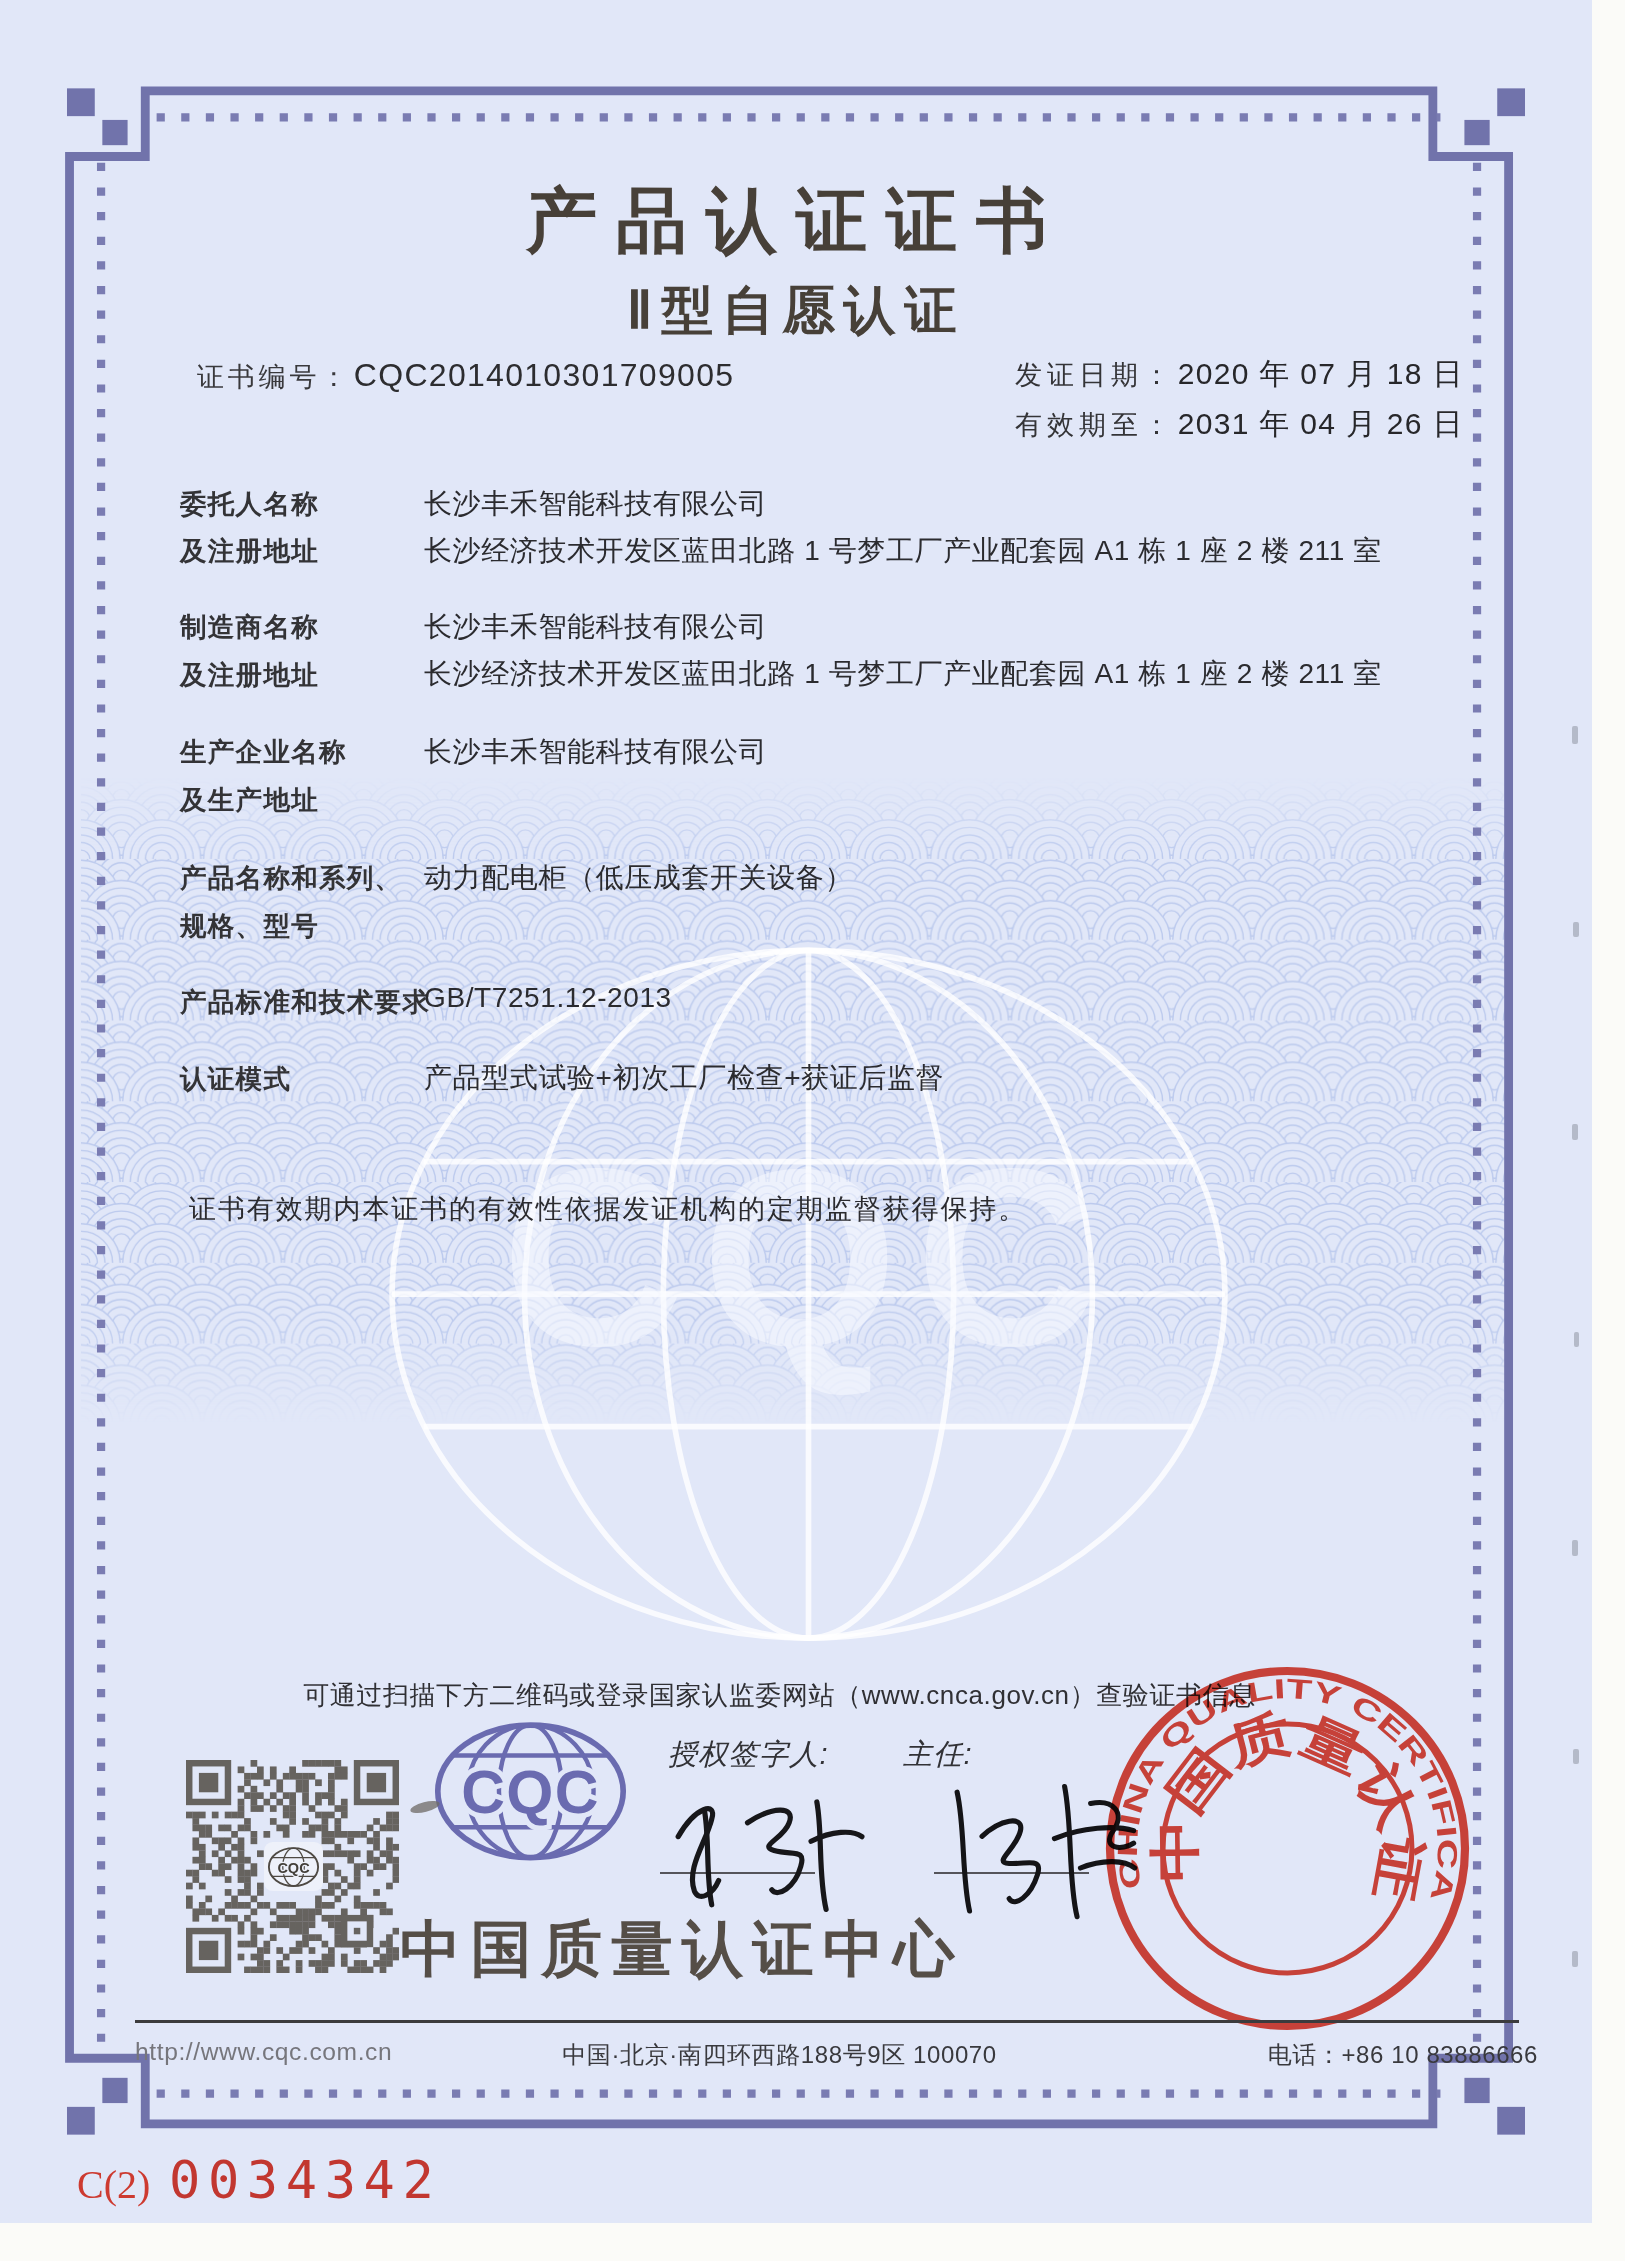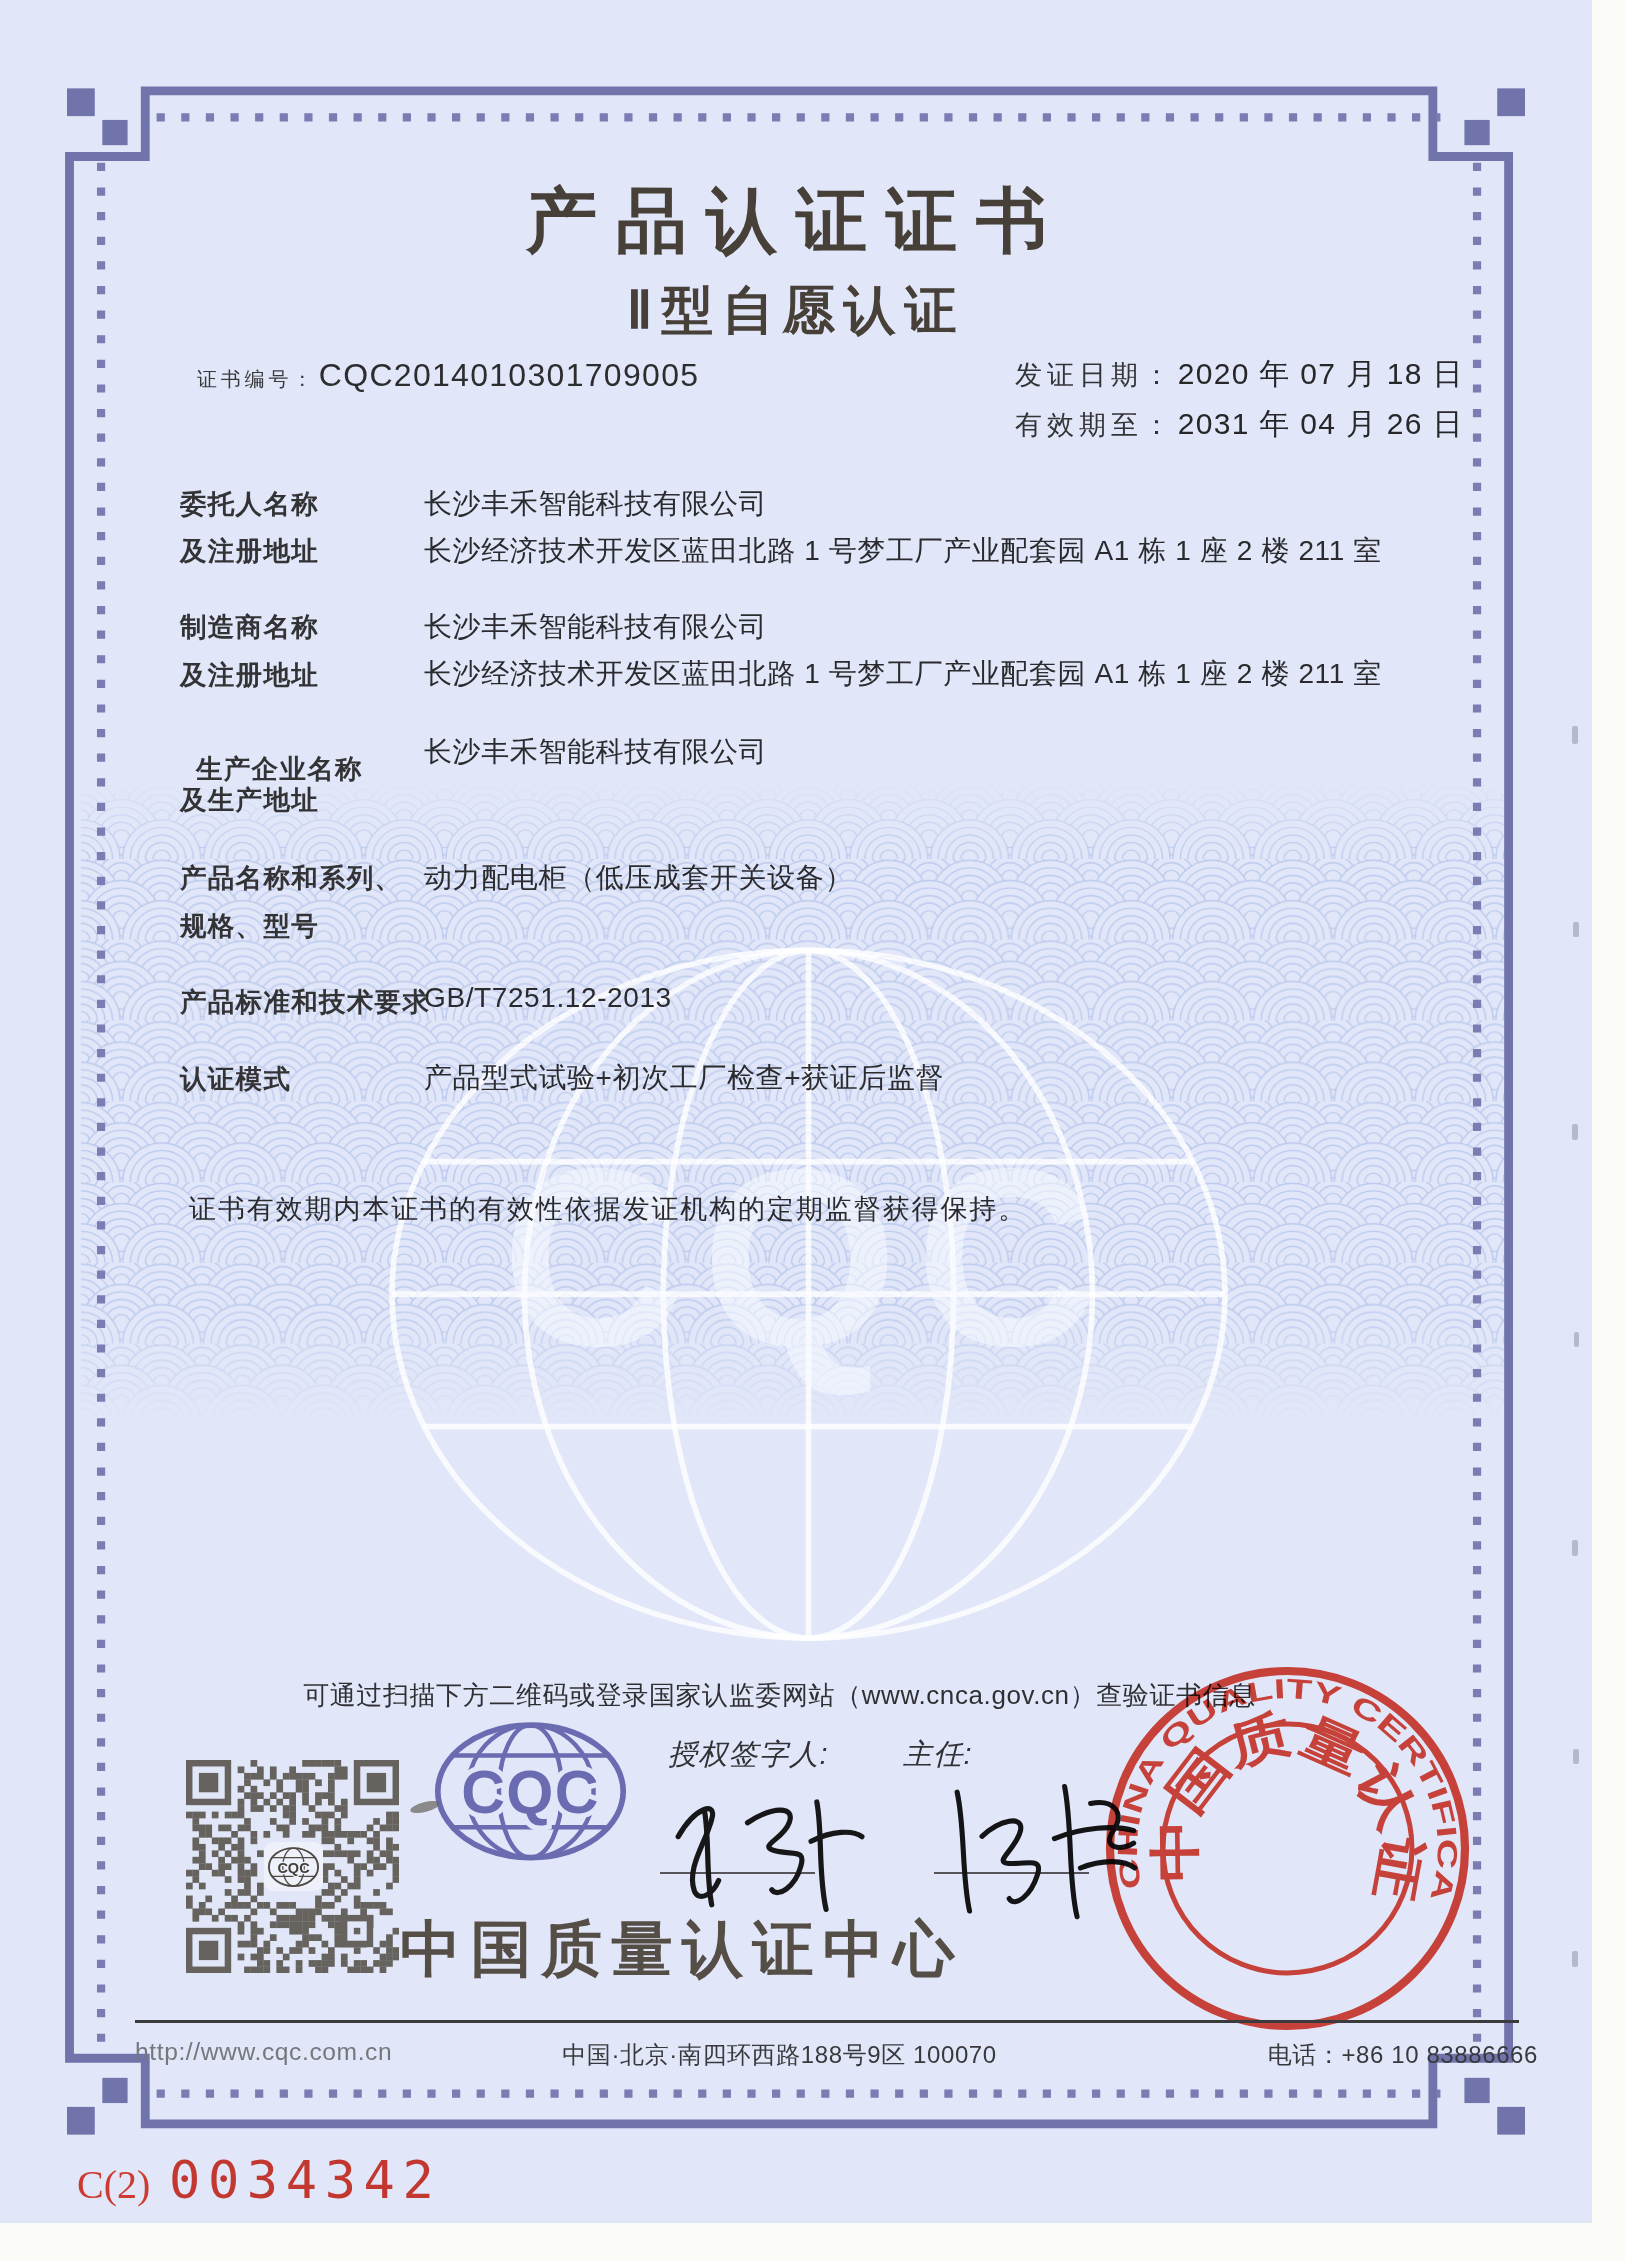--- a/index.html
+++ b/index.html
@@ -7,21 +7,21 @@
     width:1626px;height:2261px;position:relative;background:#fbfbf8;
     font-family:"Liberation Sans",sans-serif;overflow:hidden;
   }
   .abs{position:absolute;}
   .paper{left:0;top:0;width:1592px;height:2223px;background:#e1e7f8;overflow:hidden;}
   .doc-title{left:0;right:0;top:174px;text-align:center;font-family:"Liberation Serif",serif;
     font-size:71px;font-weight:700;letter-spacing:19px;color:#474038;}
   .doc-subtitle{left:0;right:0;top:276px;text-align:center;font-family:"Liberation Serif",serif;
     font-size:52px;font-weight:700;letter-spacing:8.8px;color:#474038;}
   .certno{left:197px;top:357px;color:#2d2d30;}
-  .certno .lbl{font-family:Liberation Sans, sans-serif;font-size:20px;letter-spacing:3.8px;color:#39393c;}
+  .certno .lbl{font-family:Liberation Sans, sans-serif;font-size:27px;letter-spacing:3.8px;color:#39393c;}
   .certno .val{font-family:"Liberation Sans",sans-serif;font-size:32px;letter-spacing:1.3px;}
   .dateline .lbl{font-family:"Liberation Serif",serif;font-size:27px;letter-spacing:5px;color:#343437;}
   .dateline .val{font-family:"Liberation Sans",sans-serif;font-size:30px;letter-spacing:1.3px;color:#27272a;}
   .flabel{font-size:26.5px;font-weight:700;letter-spacing:1.3px;color:#333336;white-space:nowrap;}
   .fvalue{font-size:28px;font-weight:400;letter-spacing:0.6px;color:#2b2b2f;white-space:nowrap;}
   .stmt{left:189px;font-family:"Liberation Serif",serif;font-size:27px;letter-spacing:1.9px;color:#2b2b2f;white-space:nowrap;}
   .verify{left:0;right:33px;top:1678px;text-align:center;font-size:26px;color:#303034;letter-spacing:0.6px;}
   .signlabel{font-size:29px;color:#323236;letter-spacing:1.3px;font-style:italic;}
   .sig-underline{height:1.9px;background:#55555b;}
   .org-name{left:400px;top:1909px;font-size:61px;font-weight:700;letter-spacing:9.5px;color:#554e47;white-space:nowrap;}
@@ -163,21 +163,21 @@
   <div class="abs flabel" style="left:180px;top:486px;">委托人名称</div>
   <div class="abs fvalue" style="left:424px;top:485px;">长沙丰禾智能科技有限公司</div>
   <div class="abs flabel" style="left:180px;top:533px;">及注册地址</div>
   <div class="abs fvalue" style="left:424px;top:532px;">长沙经济技术开发区蓝田北路 1 号梦工厂产业配套园 A1 栋 1 座 2 楼 211 室</div>
 
   <div class="abs flabel" style="left:180px;top:609px;">制造商名称</div>
   <div class="abs fvalue" style="left:424px;top:608px;">长沙丰禾智能科技有限公司</div>
   <div class="abs flabel" style="left:180px;top:657px;">及注册地址</div>
   <div class="abs fvalue" style="left:424px;top:655px;">长沙经济技术开发区蓝田北路 1 号梦工厂产业配套园 A1 栋 1 座 2 楼 211 室</div>
 
-  <div class="abs flabel" style="left:196px;top:734px;margin-top:17px;">生产企业名称</div>
+  <div class="abs flabel" style="left:180px;top:734px;">生产企业名称</div>
   <div class="abs fvalue" style="left:424px;top:733px;">长沙丰禾智能科技有限公司</div>
   <div class="abs flabel" style="left:180px;top:782px;">及生产地址</div>
 
   <div class="abs flabel" style="left:180px;top:860px;">产品名称和系列、</div>
   <div class="abs fvalue" style="left:424px;top:859px;">动力配电柜（低压成套开关设备）</div>
   <div class="abs flabel" style="left:180px;top:908px;">规格、型号</div>
 
   <div class="abs flabel" style="left:180px;top:984px;">产品标准和技术要求</div>
   <div class="abs fvalue" style="left:424px;top:982px;">GB/T7251.12-2013</div>
 

